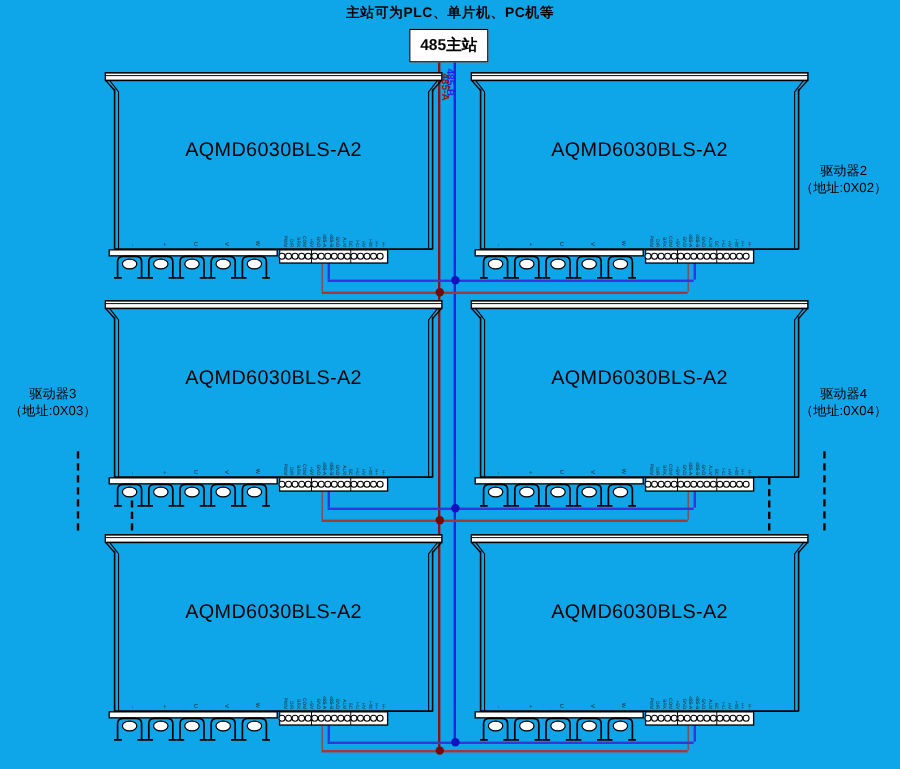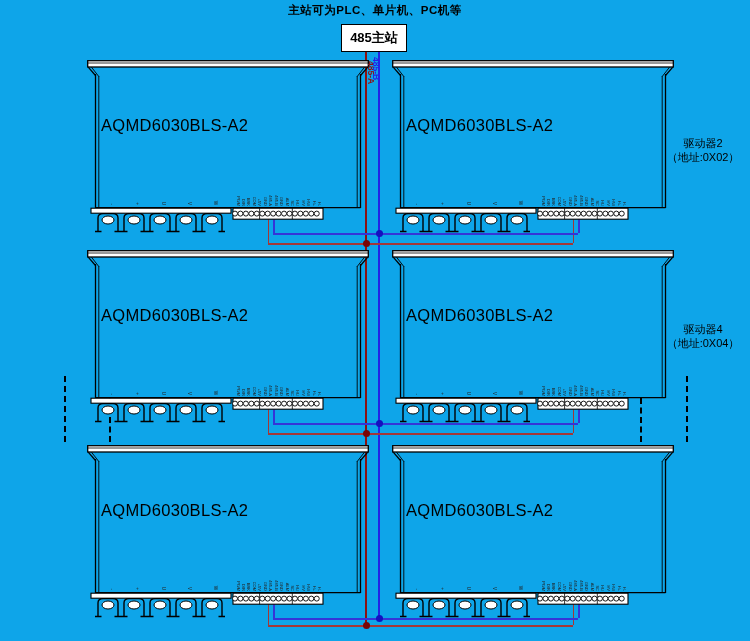--- a/index.html
+++ b/index.html
@@ -9,21 +9,21 @@
          font-size:11.5px;font-weight:bold;letter-spacing:0.5px;}
   .master{position:absolute;left:341px;top:24px;width:64px;height:26px;
           border:1.6px solid #000;background:#fff;text-align:center;
           line-height:26px;font-size:13px;font-weight:bold;z-index:5;}
   .buslabel{position:absolute;writing-mode:vertical-rl;font-size:8.5px;
             font-weight:bold;letter-spacing:0px;z-index:4;background:transparent;}
   .wire{position:absolute;z-index:1;}
   .dot{position:absolute;width:7px;height:7px;border-radius:50%;z-index:3;}
   .driver{position:absolute;width:282px;height:176px;z-index:2;}
   .driver svg{position:absolute;left:0;top:0;}
-  .model{position:absolute;left:14px;right:14px;top:56px;text-align:left;
+  .model{position:absolute;left:14px;right:14px;top:56px;text-align:center;
          font-size:16.5px;letter-spacing:0.3px;color:#000;}
   .drv-label{position:absolute;font-size:11px;line-height:14px;text-align:center;z-index:2;}
   .dotted{position:absolute;width:0;border-left:2.4px dashed #000;z-index:1;}
   .pin-t{font-size:4px;fill:#222;font-family:"Liberation Sans",sans-serif;}
   .pwr-t{font-size:4.6px;fill:#222;font-family:"Liberation Sans",sans-serif;}
 </style>
 </head>
 <body>
 
 <div id="stage">
@@ -289,20 +289,24 @@
           <text class="pin-t" x="204" y="146" text-anchor="end" transform="rotate(90 204 146)">SC</text>
           <text class="pin-t" x="209.45" y="146" text-anchor="end" transform="rotate(90 209.45 146)">HU</text>
           <text class="pin-t" x="214.9" y="146" text-anchor="end" transform="rotate(90 214.9 146)">HV</text>
           <text class="pin-t" x="220.35000000000002" y="146" text-anchor="end" transform="rotate(90 220.35000000000002 146)">HW</text>
           <text class="pin-t" x="225.8" y="146" text-anchor="end" transform="rotate(90 225.8 146)">H+</text>
           <text class="pin-t" x="231.25" y="146" text-anchor="end" transform="rotate(90 231.25 146)">H-</text>
         </g>
     </svg>
     <div class="model">AQMD6030BLS-A2</div>
   </div>
+    <div class="drv-label" style="left: 0px; width: 88px; top: 322px;">
+      <div>驱动器3</div>
+      <div>（地址:0X03）</div>
+    </div>
     <div class="driver" style="left: 392px; top: 250px;">
     <svg width="282" height="176" viewBox="0 0 282 176">
 
       <g stroke="#000" fill="none">
         <rect x="0.7" y="0.7" width="280.6" height="6.3" stroke-width="1.3" fill="#fff"></rect>
         <line x1="0.7" y1="3" x2="281.3" y2="3" stroke-width="0.8"></line>
         <path d="M1.2,7.2 L8.5,15.5" stroke-width="1.2"></path>
         <path d="M4.5,7.2 L11.8,16.5" stroke-width="0.9"></path>
         <path d="M280.8,7.2 L273.5,15.5" stroke-width="1.2"></path>
         <path d="M277.5,7.2 L270.2,16.5" stroke-width="0.9"></path>

